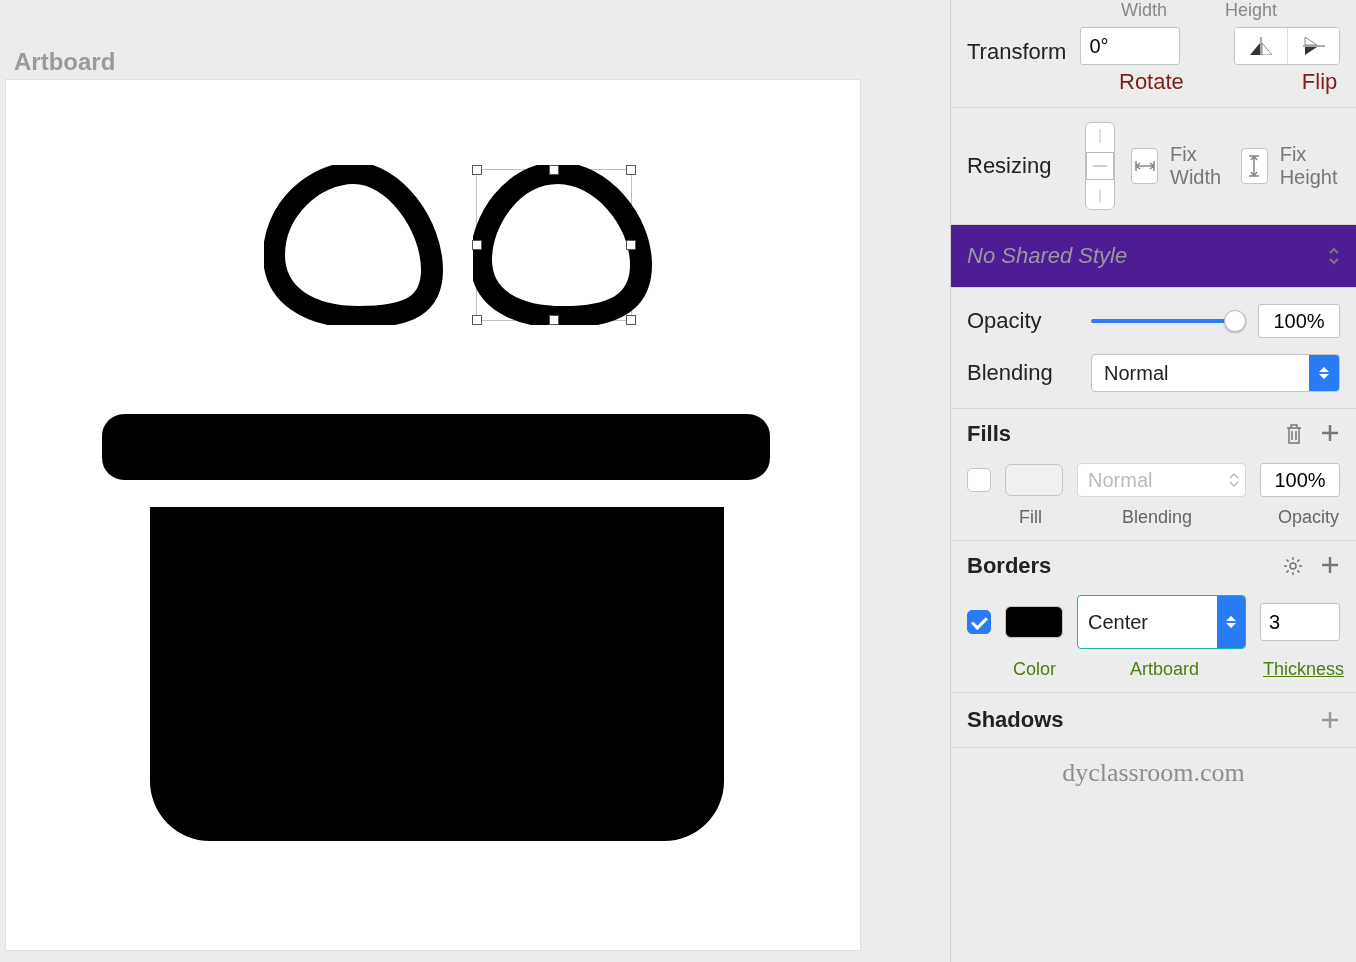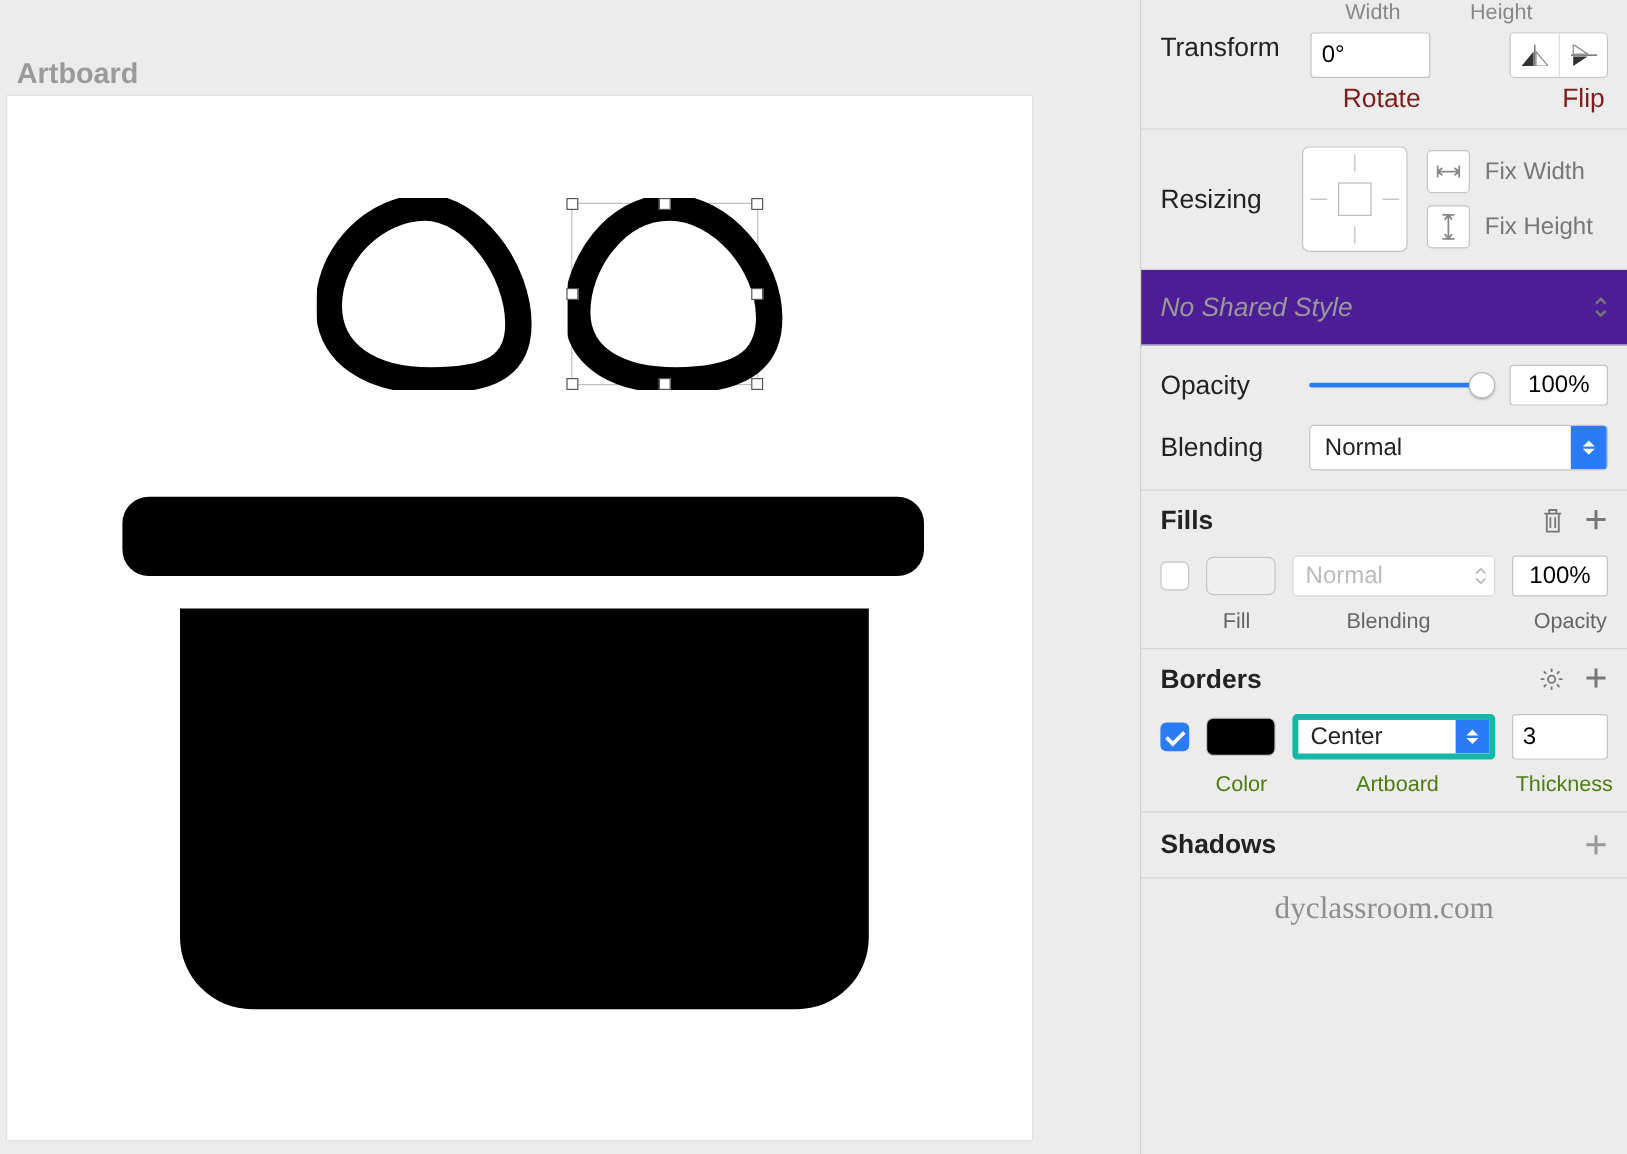--- a/index.html
+++ b/index.html
@@ -11,40 +11,40 @@
 .shape-ear-right { position: absolute; top: 85px; left: 467px; }
 .selection-box { position: absolute; border: 1px solid rgba(0,0,0,0.25); }
 .selection-handle { position: absolute; width: 10px; height: 10px; background: #fff; border: 1px solid #555; }
 .shape-bar { position: absolute; top: 334px; left: 96px; width: 668px; height: 66px; background: #000; border-radius: 22px; }
 .shape-body { position: absolute; top: 427px; left: 144px; width: 574px; height: 334px; background: #000; border-radius: 0 0 60px 60px; }
 
 .inspector { width: 406px; background: #ececec; border-left: 1px solid #d0d0d0; display: flex; flex-direction: column; font-size: 20px; color: #222; }
 .section { border-bottom: 1px solid #d4d4d4; padding: 0; }
 
 .wh-labels { display:flex; gap: 58px; padding-left: 170px; color: #888; font-size: 18px; }
-.transform-row { display:flex; align-items:flex-start; gap: 26px; padding: 6px 16px 4px 16px; }
+.transform-row { display:flex; align-items:flex-end; gap: 14px; padding: 6px 16px 4px 16px; }
 .transform-label { font-size: 22px; }
 .rotate-input { width: 100px; height: 38px; border: 1px solid #c4c4c4; background:#fff; padding: 0 8px; font-size: 20px; border-radius: 3px; }
 .flip-group { display:flex; border: 1px solid #c4c4c4; border-radius: 4px; overflow:hidden; background:#fff; margin-left: 40px; }
 .flip-btn { width: 54px; height: 36px; display:flex; align-items:center; justify-content:center; border:none; background:#fff; cursor:pointer; }
 .flip-btn + .flip-btn { border-left: 1px solid #ddd; }
 .sublabels { display:flex; padding: 0 16px 12px 16px; color:#7f1d1d; font-size:22px; }
 .sublabels .sl1 { margin-left: 152px; }
 .sublabels .sl2 { margin-left: 118px; }
 
 .resizing-section { display:flex; align-items:center; gap: 16px; padding: 14px 16px; }
 .resizing-label { font-size: 22px; }
 .constraint-box { width: 88px; height: 88px; border:1px solid #c4c4c4; border-radius: 6px; background:#fff; display:flex; align-items:center; justify-content:center; position:relative; margin-left: 18px; }
 .constraint-inner { width: 28px; height: 28px; border:1px solid #bbb; }
 .constraint-box .tick { position:absolute; background:#bbb; }
 .constraint-box .tick.t { top:6px; left:50%; width:1px; height:14px; transform:translateX(-50%);}
 .constraint-box .tick.b { bottom:6px; left:50%; width:1px; height:14px; transform:translateX(-50%);}
 .constraint-box .tick.l { left:6px; top:50%; width:14px; height:1px; transform:translateY(-50%);}
 .constraint-box .tick.r { right:6px; top:50%; width:14px; height:1px; transform:translateY(-50%);}
-.fix-col { display:flex; flex-direction:column; gap: 10px; }
+.fix-col { display:flex; flex-direction:row; gap: 10px; }
 .fix-btn { display:flex; align-items:center; gap: 12px; color:#777; font-size:20px; cursor:pointer; }
 .fix-icon-box { width:36px; height:36px; border:1px solid #c4c4c4; border-radius:4px; display:flex; align-items:center; justify-content:center; background:#fff; }
 
 .shared-style { background:#4c1d95; padding: 18px 16px; display:flex; align-items:center; justify-content:space-between; }
 .shared-style-text { color:#999; font-style: italic; font-size: 22px; }
 .updown { display:flex; flex-direction:column; gap:2px; color:#888; font-size:12px; }
 
 .opacity-section { padding: 16px 16px; display:flex; flex-direction:column; gap: 16px; }
 .op-row { display:flex; align-items:center; gap: 14px; }
 .op-label { width: 110px; font-size: 22px; }
@@ -71,27 +71,27 @@
 .swatch.black { background:#000; }
 .fill-blend { flex:1; display:flex; align-items:center; justify-content:space-between; height:34px; border:1px solid #d8d8d8; border-radius:4px; color:#bbb; padding: 0 6px 0 10px; font-size:20px; background:#fff; }
 .fill-blend .updn { display:flex; flex-direction:column; gap:1px; font-size:10px; }
 .fill-opacity { width:80px; height:34px; border:1px solid #c4c4c4; background:#fff; text-align:center; font-size:20px; border-radius:3px; }
 .sublabels2 { display:flex; padding: 2px 16px 12px 16px; color:#666; font-size:18px;text-align:right; }
 .sublabels2 span:nth-child(1){ margin-left: 52px; }
 .sublabels2 span:nth-child(2){ margin-left: 80px; }
 .sublabels2 span:nth-child(3){ margin-left: 86px; }
 
 .border-body { padding: 4px 16px 8px 16px; display:flex; align-items:center; gap: 14px; }
-.pos-select { flex:1; display:flex; align-items:center; justify-content:space-between; height:38px; border:5px solid #14b8a6; border-radius:4px; padding:0 0 0 10px; font-size:20px; background:#fff; overflow:hidden; }
+.pos-select { flex:1; display:flex; align-items:center; justify-content:space-between; height:54px; border:1px solid #14b8a6; border-radius:4px; padding:0 0 0 10px; font-size:20px; background:#fff; overflow:hidden; }
 .pos-select .cap { width:28px; height:100%; background:#2a7cf6; display:flex; flex-direction:column; align-items:center; justify-content:center; gap:2px; }
 .thick-input { width:80px; height:38px; border:1px solid #c4c4c4; background:#fff; padding:0 8px; font-size:20px; border-radius:3px; }
 .sublabels3 { display:flex; padding: 2px 16px 12px 16px; color:#4d7c0f; font-size:18px; }
 .sublabels3 span:nth-child(1){ margin-left: 46px; }
 .sublabels3 span:nth-child(2){ margin-left: 74px; }
-.sublabels3 span:nth-child(3){ margin-left: 64px; }
+.sublabels3 span:nth-child(3){ margin-left: 64px; text-decoration: underline; }
 
 .simple-header { display:flex; align-items:center; justify-content:space-between; padding: 14px 16px; }
 .gb-row { display:flex; align-items:center; justify-content:space-between; padding: 14px 16px; }
 .gb-label { font-weight:700; font-size:22px; display:flex; align-items:center; gap:8px; }
 .gb-check { width:22px; height:22px; border:1px solid #c4c4c4; border-radius:5px; background:#fff; cursor:pointer; }
 
 .watermark { text-align:center; color:#8e8e8e; font-size:26px; padding: 10px 0 14px 0; font-family: Georgia, serif; }
 </style>
 </head>
 <body>

